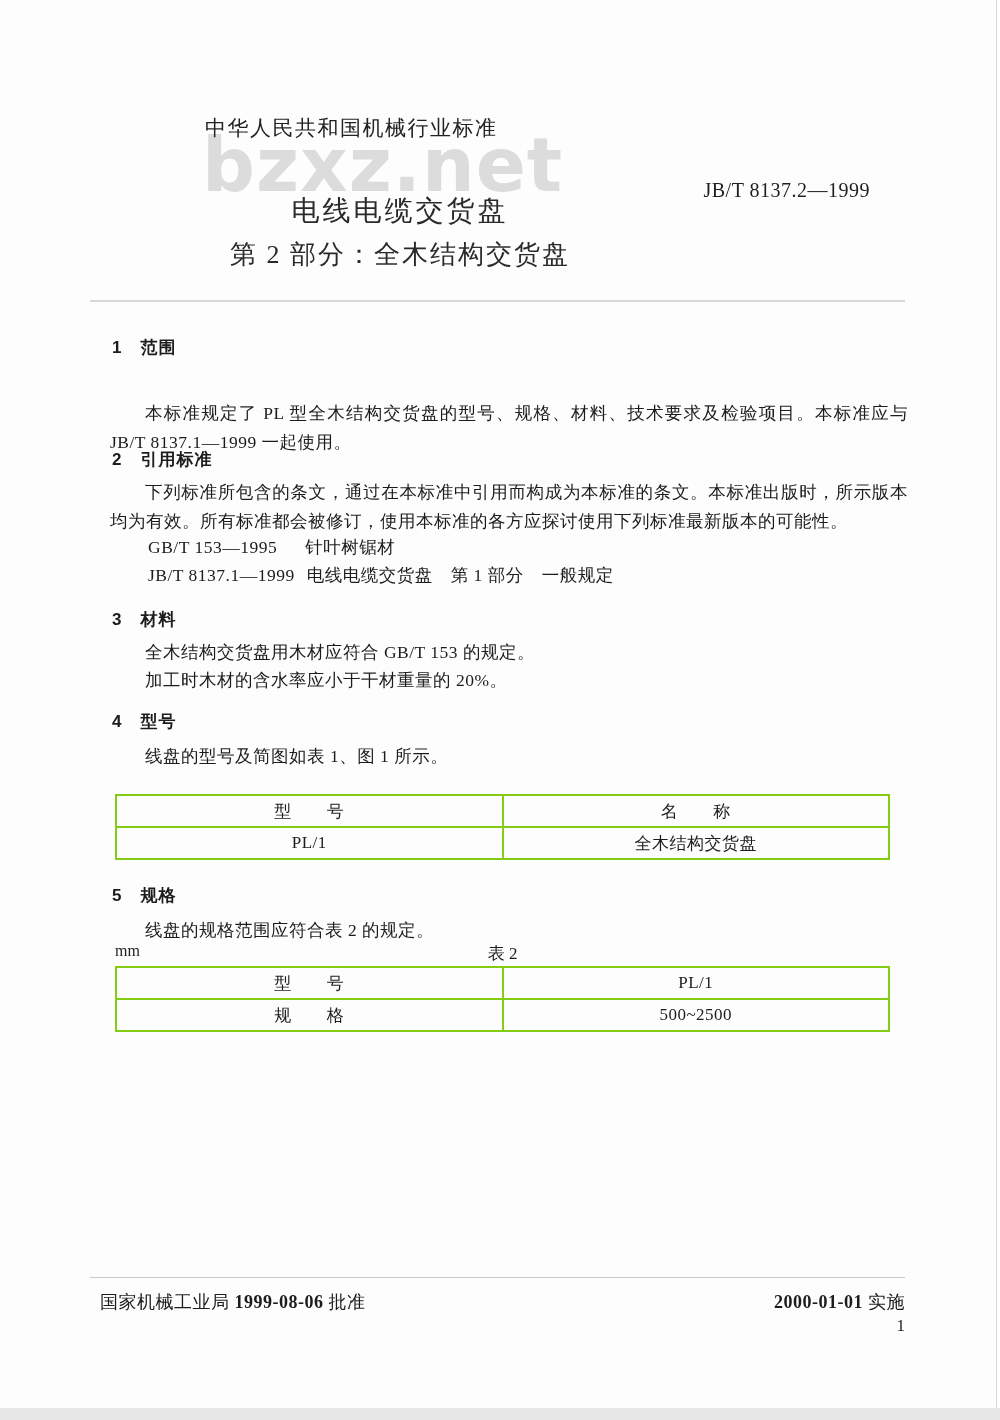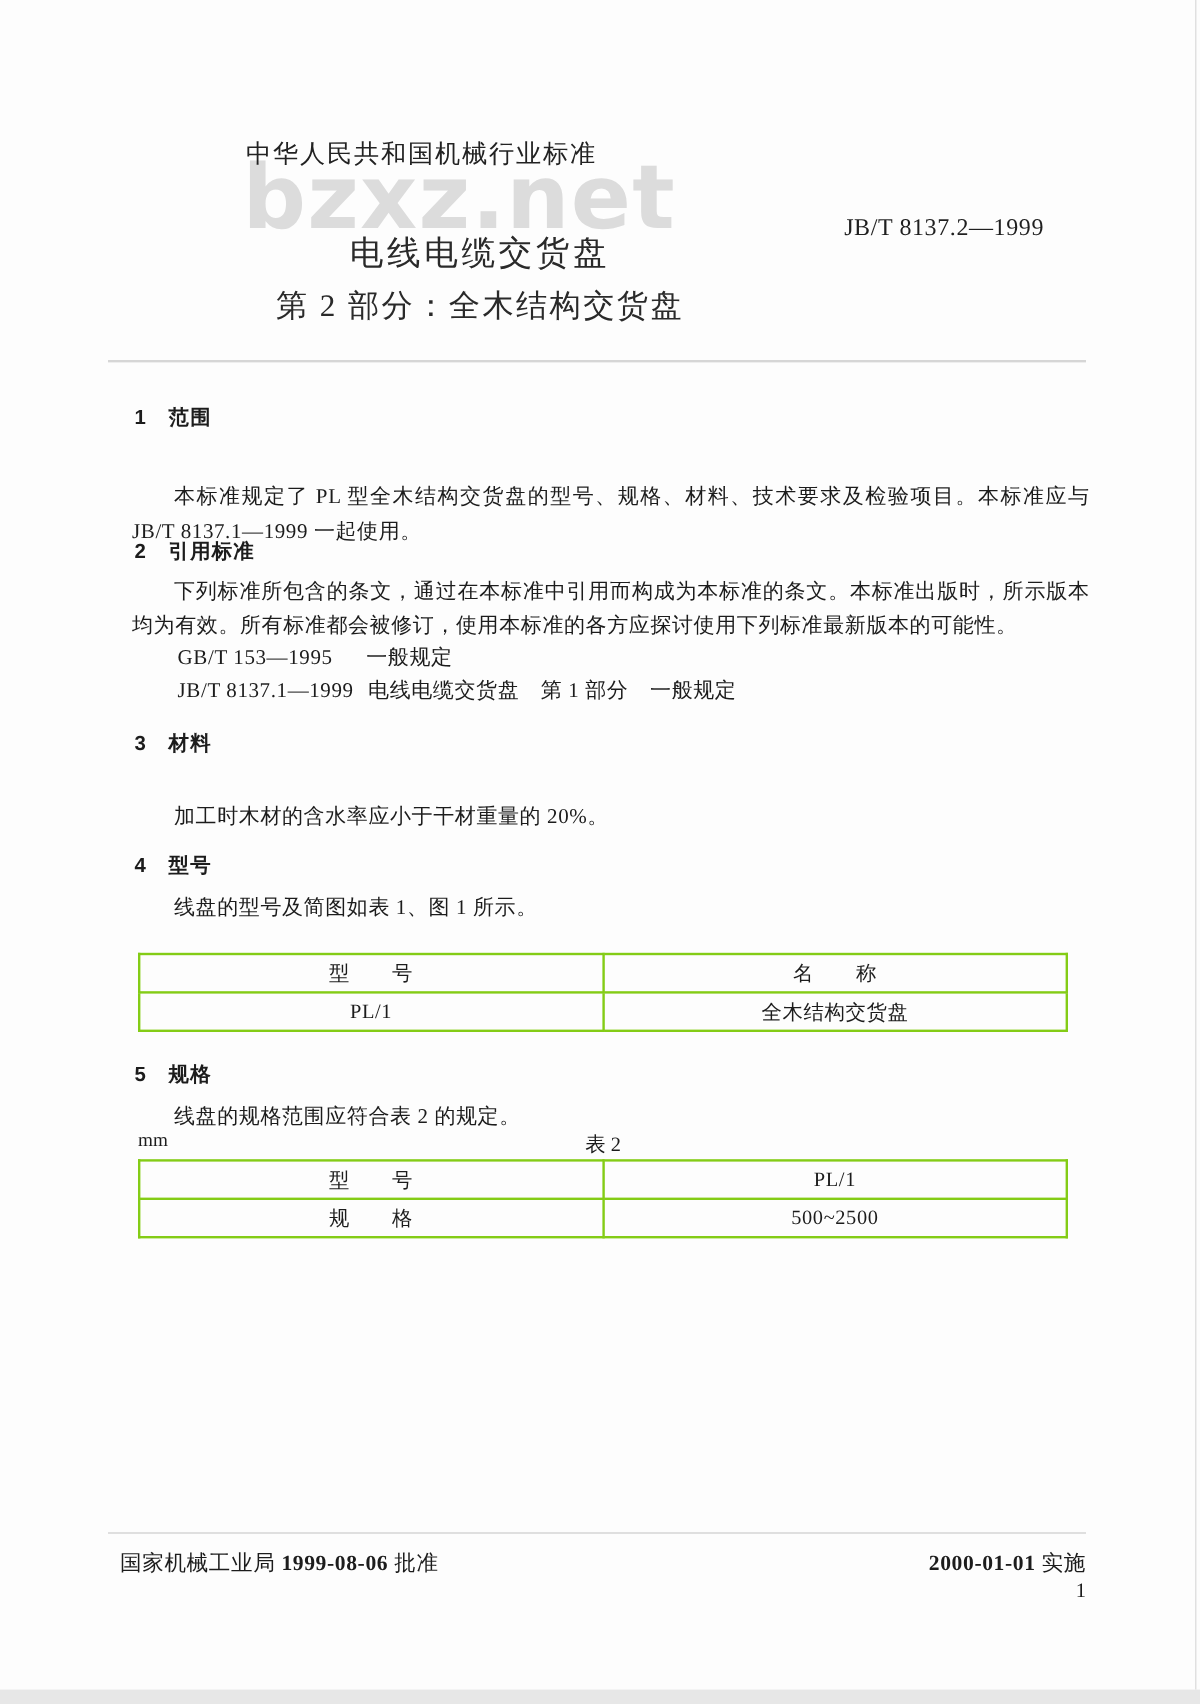--- a/index.html
+++ b/index.html
@@ -116,29 +116,30 @@
   <div class="section-heading" style="top: 336px;">
     <span class="sec-no">1</span><span>范围</span>
   </div>
   <div class="body-para indent" style="top: 376px; margin-top: 23px;">本标准规定了 PL 型全木结构交货盘的型号、规格、材料、技术要求及检验项目。本标准应与 JB/T 8137.1—1999 一起使用。</div>
 
   <div class="section-heading" style="top: 448px;">
     <span class="sec-no">2</span><span>引用标准</span>
   </div>
   <div class="body-para indent" style="top: 478px;">下列标准所包含的条文，通过在本标准中引用而构成为本标准的条文。本标准出版时，所示版本均为有效。所有标准都会被修订，使用本标准的各方应探讨使用下列标准最新版本的可能性。</div>
   <div class="ref-line" style="top: 535px;">
-    <span class="ref-code">GB/T 153—1995</span><span>一般规定</span>
+    <span class="ref-code">GB/T 153—1995</span><span>针叶树锯材</span>
   </div>
   <div class="ref-line" style="top: 563px;">
     <span class="ref-code" style="margin-right: 12px;">JB/T 8137.1—1999</span><span>电线电缆交货盘　第 1 部分　一般规定</span>
   </div>
 
   <div class="section-heading" style="top: 608px;">
     <span class="sec-no">3</span><span>材料</span>
   </div>
+  <div class="body-para indent" style="top: 638px;">全木结构交货盘用木材应符合 GB/T 153 的规定。</div>
   <div class="body-para indent" style="top: 666px;">加工时木材的含水率应小于干材重量的 20%。</div>
 
   <div class="section-heading" style="top: 710px;">
     <span class="sec-no">4</span><span>型号</span>
   </div>
   <div class="body-para indent" style="top: 742px;">线盘的型号及简图如表 1、图 1 所示。</div>
 
   <div class="doc-table" style="top: 794px;">
     <table>
       <tbody>

